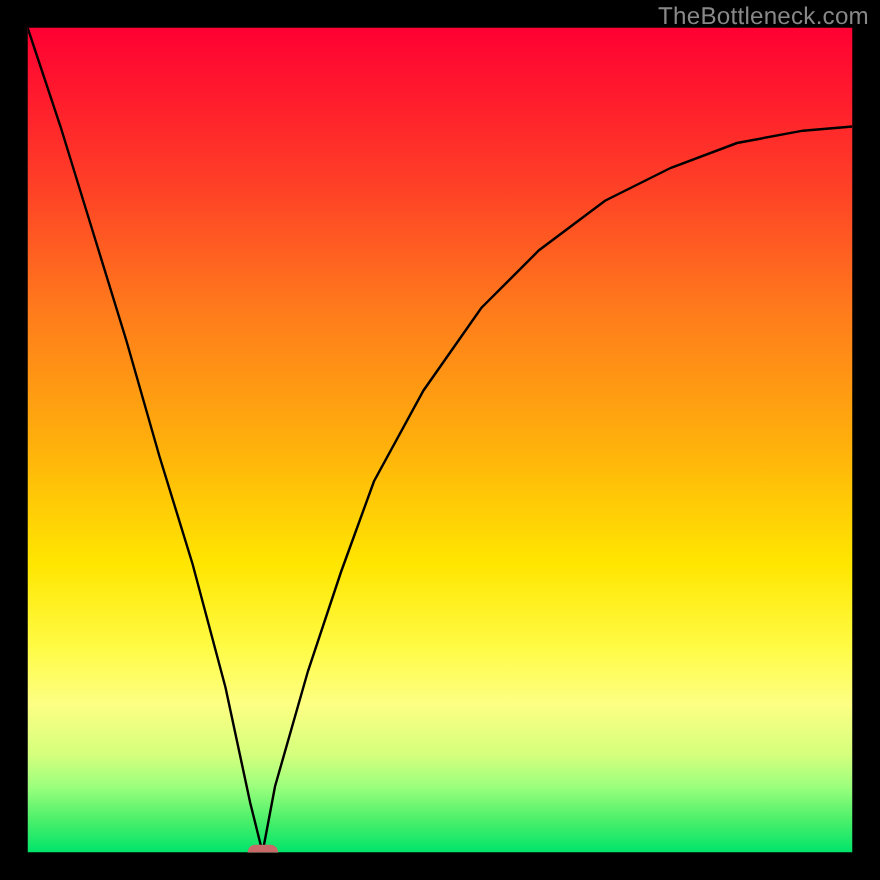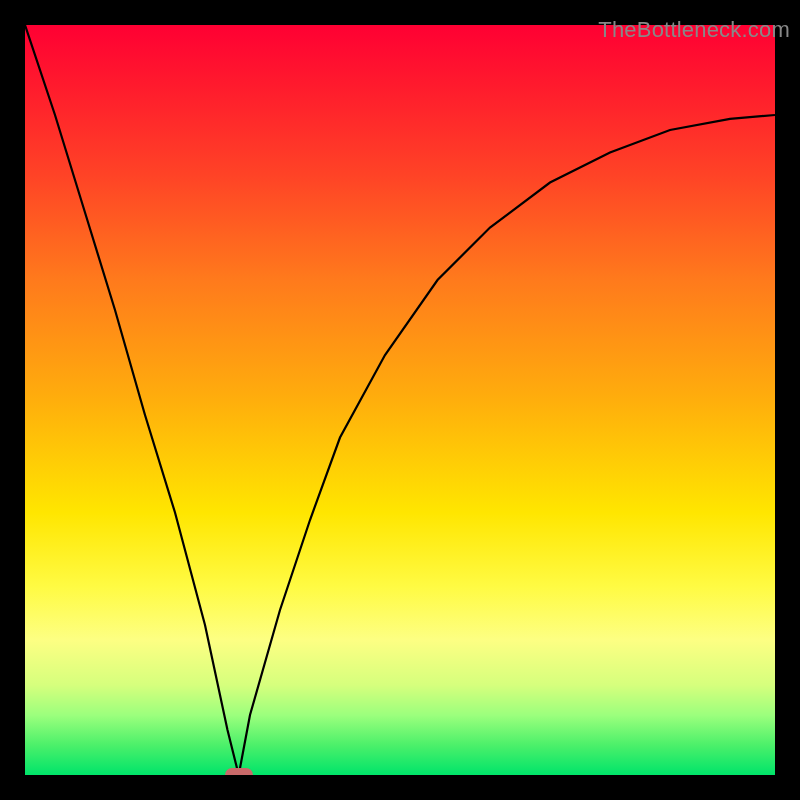--- a/index.html
+++ b/index.html
@@ -19,21 +19,20 @@
   }
   .watermark {
     position: absolute;
     top: 2px;
     right: 10px;
     color: #888;
     font-size: 22px;
     font-weight: 500;
     letter-spacing: 0.2px;
     z-index: 10;
-    margin-top: 15px;
   }
   .plot-area {
     position: absolute;
     left: 25px;
     top: 25px;
     width: 750px;
     height: 750px;
     overflow: hidden;
   }
   .gradient {

